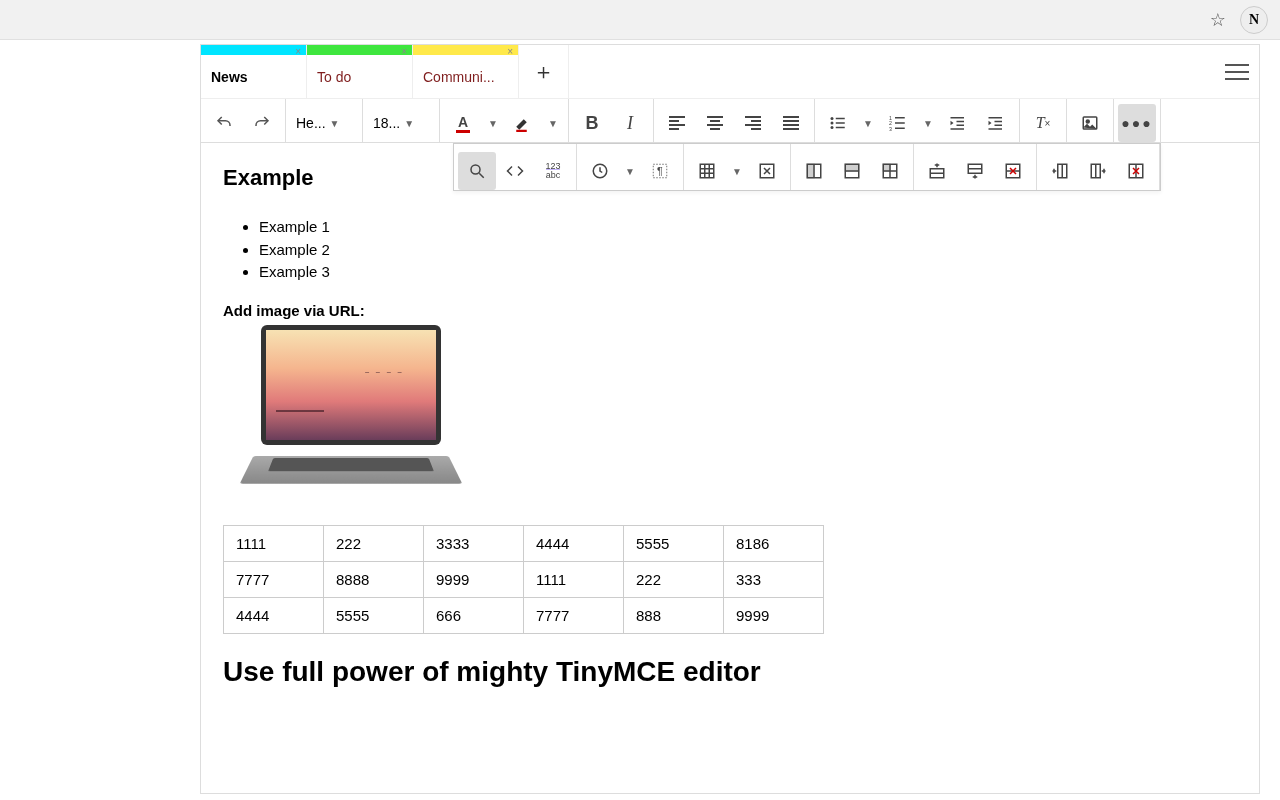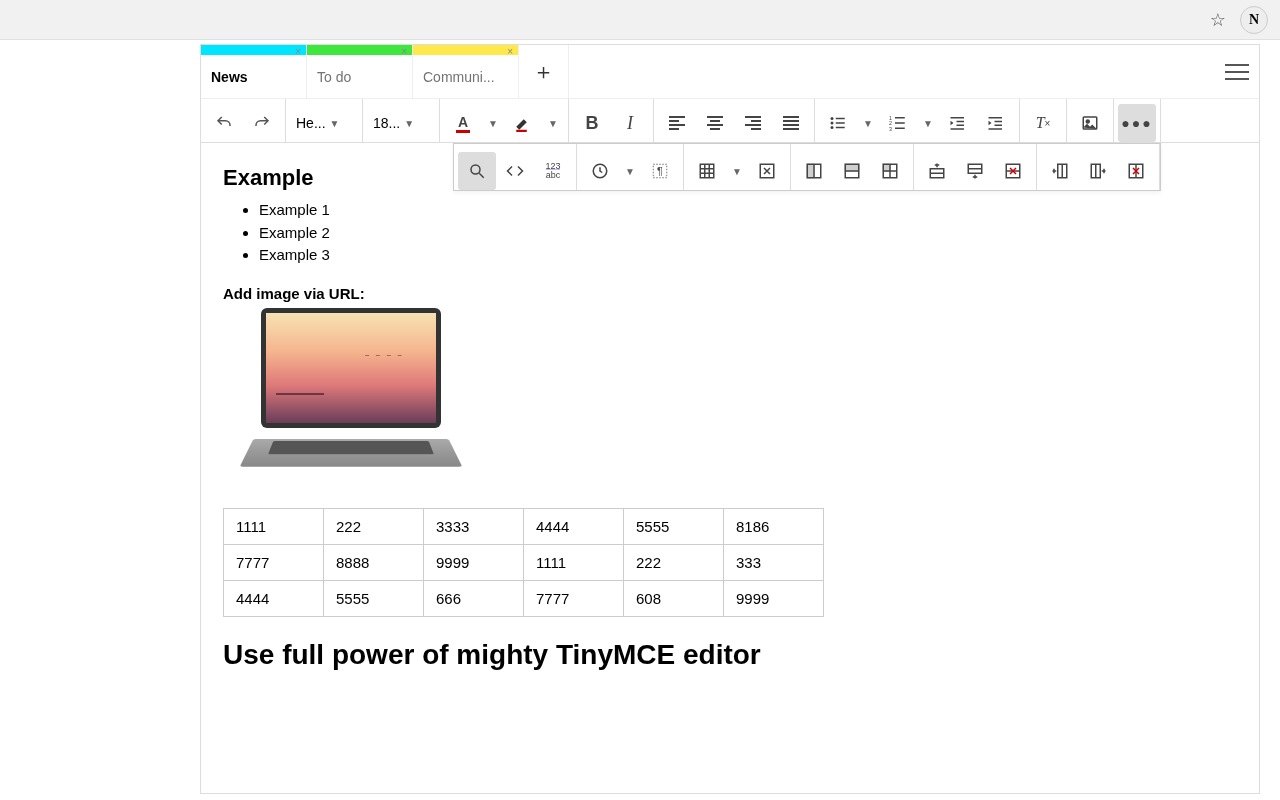--- a/index.html
+++ b/index.html
@@ -7,39 +7,39 @@
 
 .browser-bar { height: 40px; background: #f1f1f1; border-bottom: 1px solid #e0e0e0; display: flex; align-items: center; justify-content: flex-end; padding: 0 12px; gap: 14px; }
 .star-icon { font-size: 18px; color: #555; cursor: pointer; }
 .ext-badge { width: 28px; height: 28px; border-radius: 50%; background: #eee; display: flex; align-items: center; justify-content: center; font-weight: bold; font-family: Georgia, serif; border: 1px solid #ccc; }
 
 .app { position: absolute; left: 200px; top: 44px; width: 1060px; height: 750px; border: 1px solid #ddd; background: #fff; }
 
 .tabstrip { height: 54px; display: flex; border-bottom: 1px solid #eee; position: relative; }
 .tab { width: 106px; border-right: 1px solid #eee; display: flex; flex-direction: column; position: relative; }
 .tab-color { height: 10px; }
-.tab-label-row { flex: 1; display: flex; align-items: center; padding: 0 10px; font-size: 14px; color: #737373; position: relative; }
+.tab-label-row { flex: 1; display: flex; align-items: center; padding: 0 10px; font-size: 14px; color: #7f1d1d; position: relative; }
 .tab.active .tab-label-row { color: #000; font-weight: 600; }
 .tab-close { position: absolute; top: 0; right: 2px; font-size: 10px; color: #888; cursor: pointer; padding: 1px 3px; }
 .tab-add { width: 50px; display: flex; align-items: center; justify-content: center; font-size: 22px; color: #333; cursor: pointer; border-right: 1px solid #eee; }
 .hamburger { position: absolute; right: 10px; top: 14px; cursor: pointer; }
 .hamburger div { width: 24px; height: 2px; background: #555; margin: 5px 0; }
 
 .toolbar { height: 44px; border-bottom: 1px solid #ddd; display: flex; align-items: stretch; }
 .toolbar2 { height: 48px; border: 1px solid #ccc; display: flex; align-items: stretch; position: absolute; top: 98px; left: 252px; background: #fff; box-shadow: 0 2px 4px rgba(0,0,0,0.05); }
 .tb-group { display: flex; align-items: flex-end; border-right: 1px solid #ddd; padding: 0 4px; }
 .tb-btn { width: 38px; height: 38px; display: flex; align-items: center; justify-content: center; color: #444; cursor: pointer; border-radius: 3px; }
 .tb-btn.active { background: #ddd; }
 .tb-select { display: flex; align-items: center; padding: 0 6px; gap: 4px; cursor: pointer; height: 38px; }
 .tb-select.wide { width: 68px; }
 .chev { font-size: 10px; color: #666; }
 .sv { width: 18px; height: 18px; }
 
 .content { padding: 22px 22px; position: relative; top: 0; }
-.content h2 { font-size: 22px; font-weight: 700; margin-bottom: 8px; }
+.content h2 { font-size: 22px; font-weight: 700; margin-bottom: 25px; }
 .content ul { margin: 8px 0 18px 36px; }
 .content ul li { font-size: 15px; line-height: 1.5; }
 .content .subhead { font-weight: 700; font-size: 15px; margin-bottom: 2px; }
 
 .laptop { width: 240px; height: 180px; position: relative; margin: 6px 0 20px 12px; }
 .laptop .screen { position: absolute; top: 0; left: 26px; width: 180px; height: 120px; background: #333; border-radius: 6px; padding: 5px; }
 .laptop .screen-inner { width: 100%; height: 100%; background: linear-gradient(180deg, #f7e2b3 0%, #f5b58e 35%, #e07a7a 65%, #6a3d5a 100%); position: relative; }
 .laptop .pier { position: absolute; bottom: 28px; left: 10px; width: 48px; height: 2px; background: rgba(50,20,30,0.6); }
 .laptop .birds { position: absolute; top: 38px; right: 32px; font-size: 8px; color: #4a2a35; letter-spacing: 2px; }
 .laptop .base { position: absolute; top: 120px; left: 12px; width: 208px; height: 48px; background: linear-gradient(#aaa,#888); transform: perspective(300px) rotateX(55deg); border-radius: 3px; }
@@ -410,21 +410,21 @@
             <td>9999</td>
             <td>1111</td>
             <td>222</td>
             <td>333</td>
       </tr>
       <tr>
         <td>4444</td>
             <td>5555</td>
             <td>666</td>
             <td>7777</td>
-            <td>608</td>
+            <td>888</td>
             <td>9999</td>
       </tr>
     </tbody>
       </table>
 
     <h1>Use full power of mighty TinyMCE editor</h1>
   </div>
 
 </div>
 

